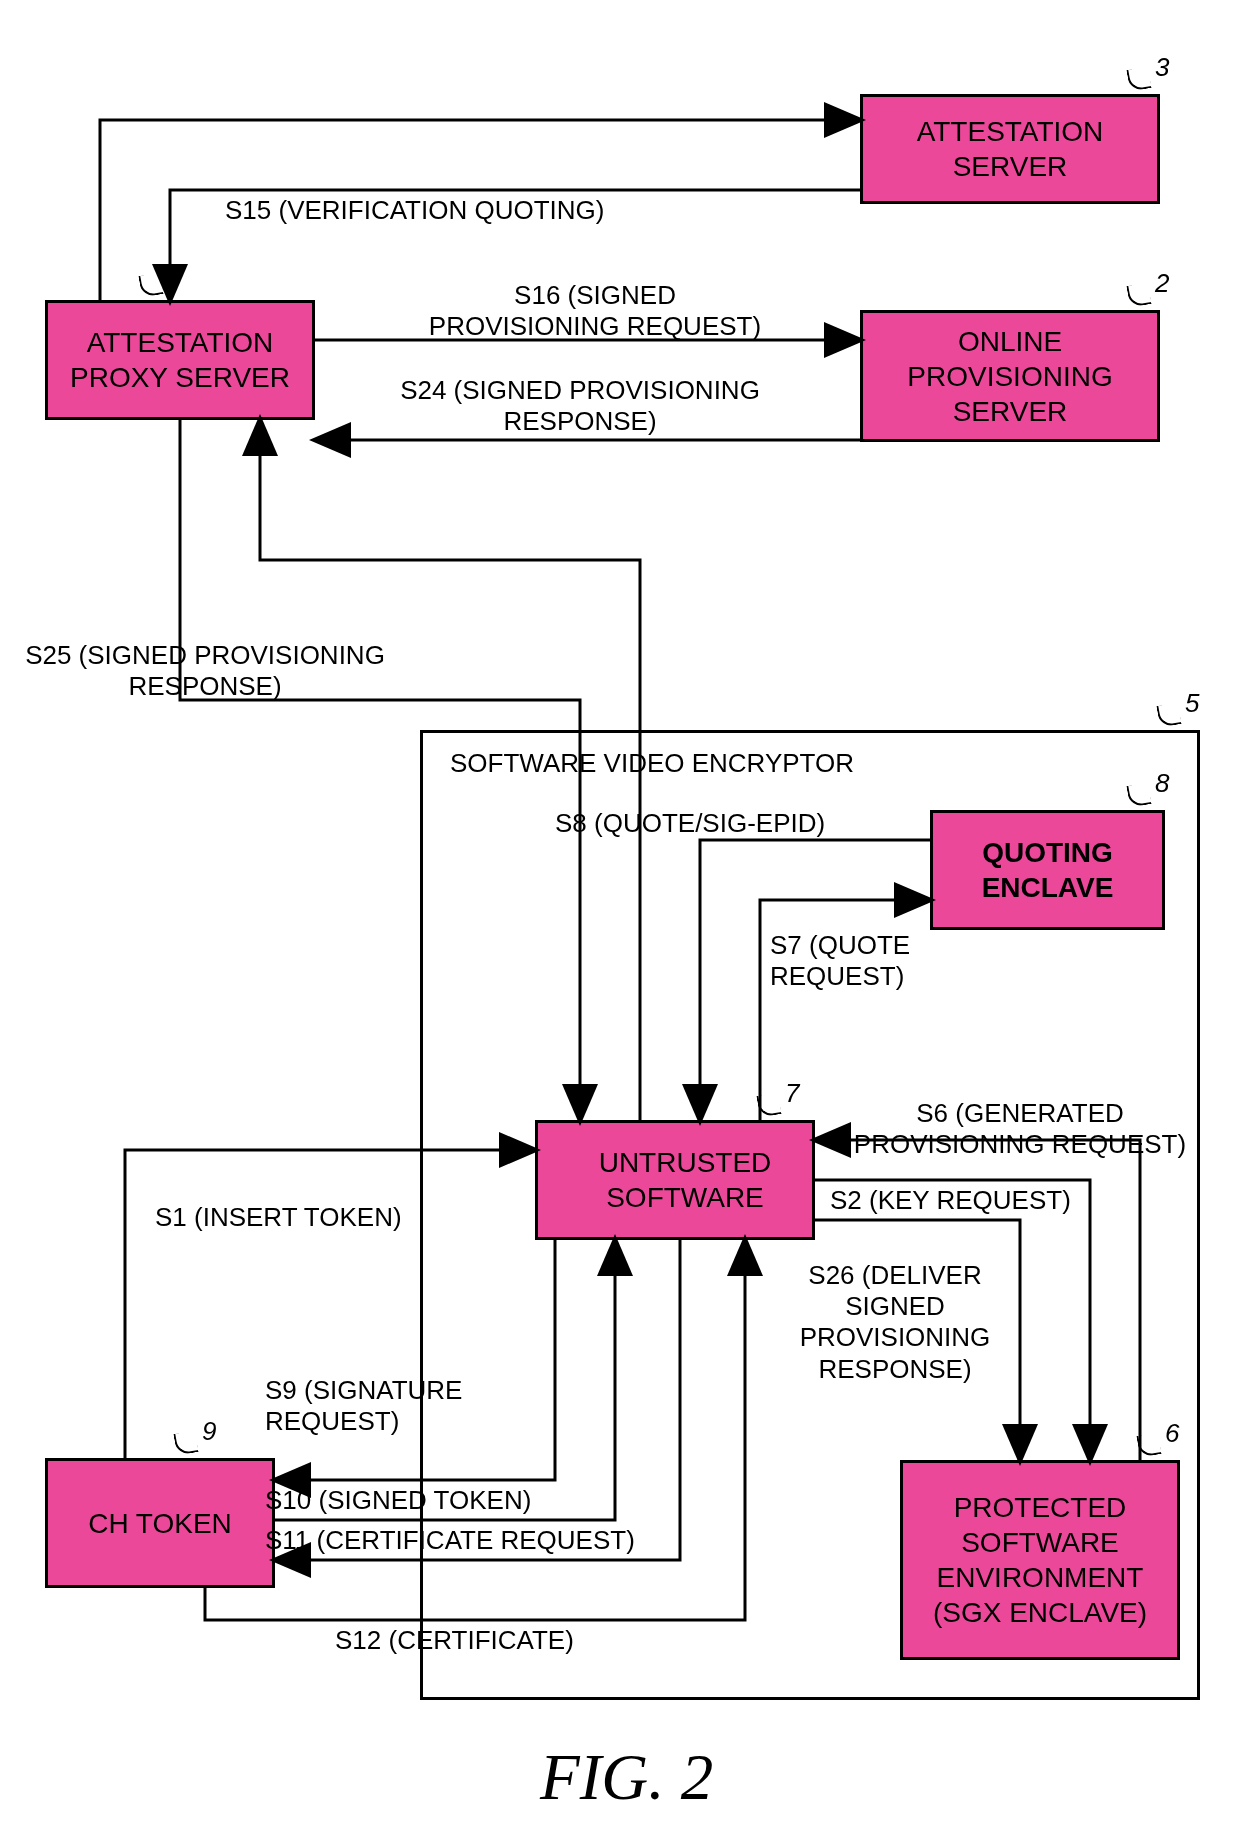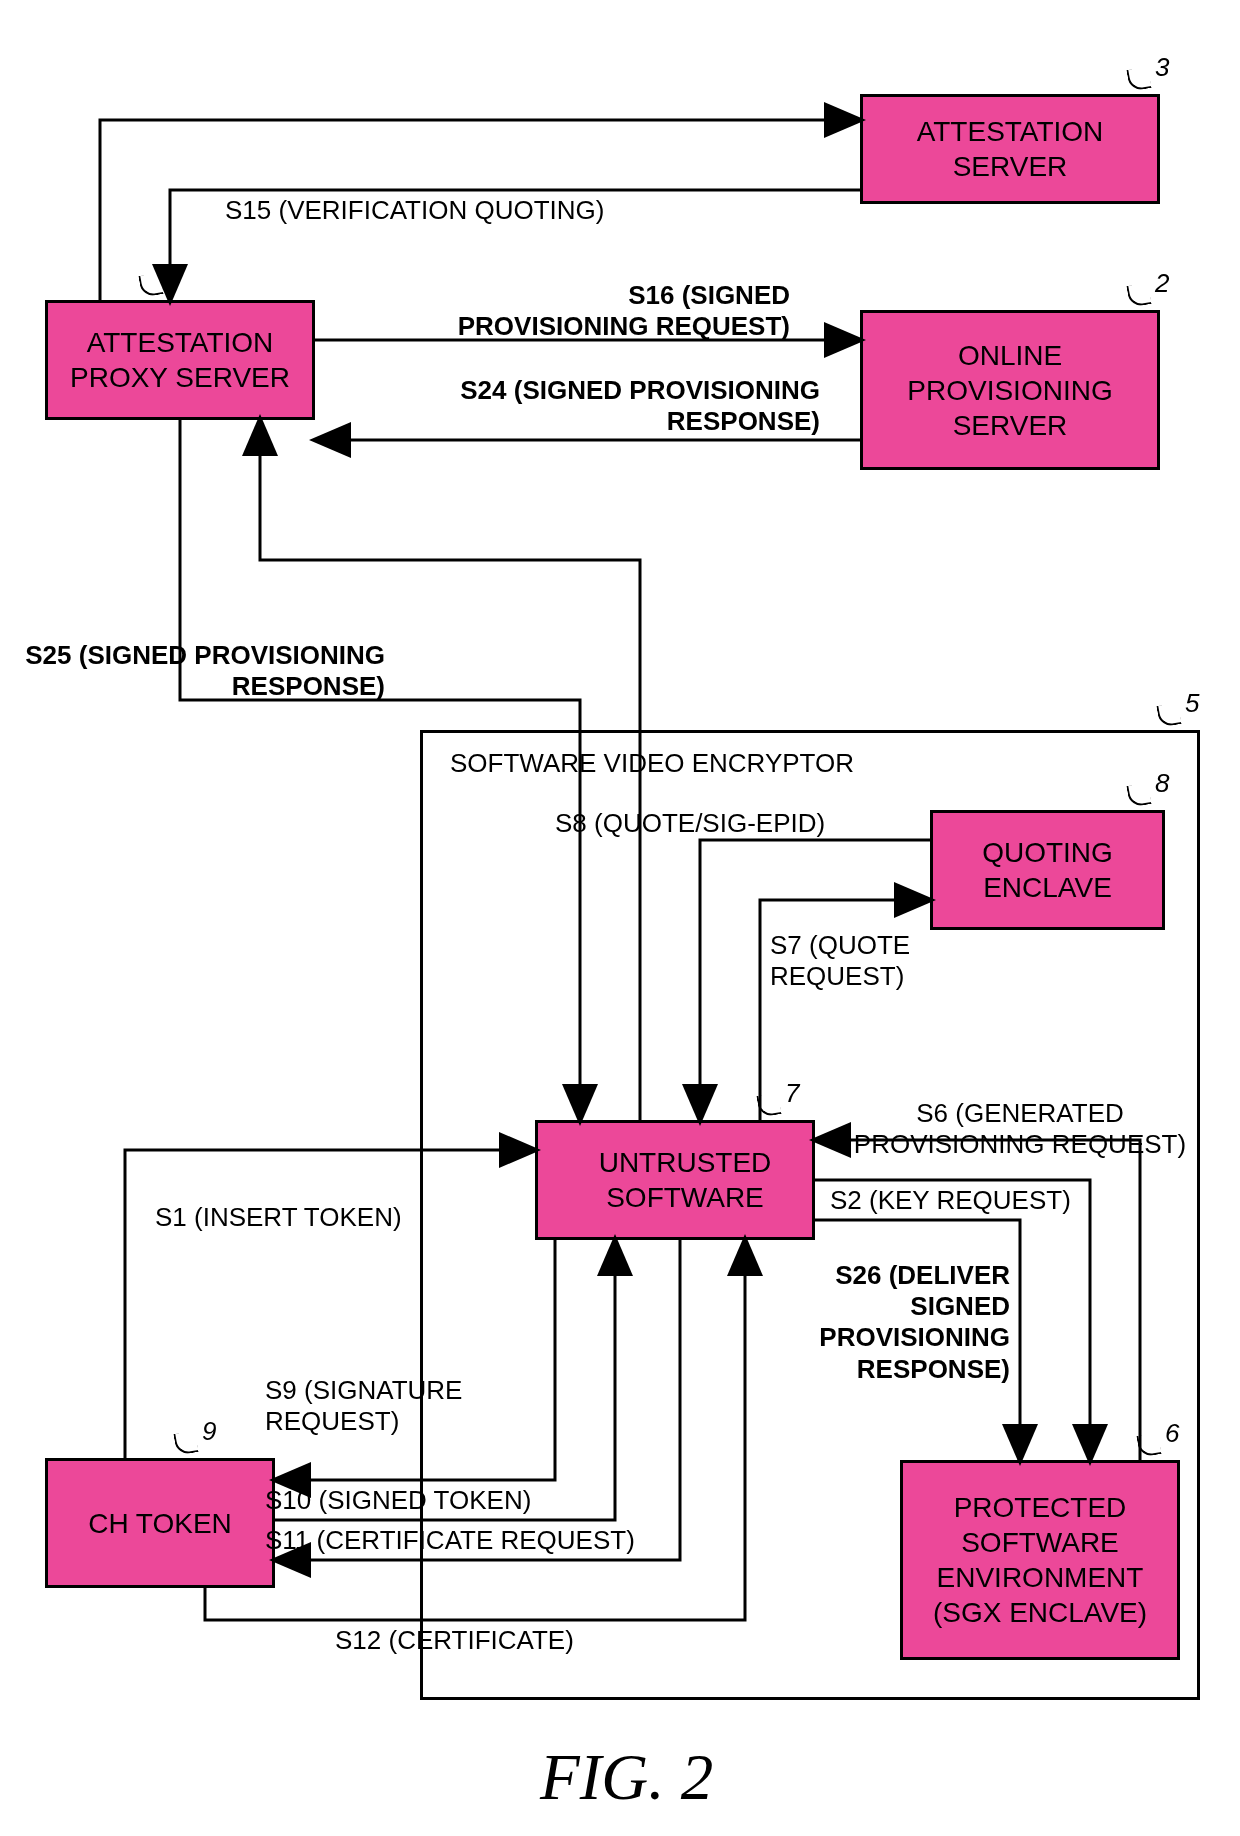--- a/index.html
+++ b/index.html
@@ -32,21 +32,21 @@
     border: 3px solid #000;
     background: transparent;
   }
   .label {
     position: absolute;
     font-size: 26px;
     line-height: 1.2;
     text-align: left;
     white-space: pre;
   }
-  .label.center { text-align: right; font-weight: bold; }
+  .label.center { text-align: center; }
   .tag {
     position: absolute;
     font-size: 26px;
     font-style: italic;
   }
   .tag-hook {
     position: absolute;
     width: 22px;
     height: 22px;
     border: 2.5px solid #000;
@@ -75,42 +75,42 @@
 
 <div class="canvas">
 
   <div class="box" style="left:860px; top:94px; width:300px; height:110px;">
     <span style="white-space:pre;">ATTESTATION
 SERVER</span>
   </div>
   <div class="tag-hook" style="left:1128px; top:68px;"></div>
   <div class="tag" style="left:1155px; top:52px;">3</div>
 
-  <div class="box" style="left:860px; top:310px; width:300px; height:160px;">
+  <div class="box" style="left:860px; top:310px; width:300px; height:132px;">
     <span style="white-space:pre;">ONLINE
 PROVISIONING
 SERVER</span>
   </div>
   <div class="tag-hook" style="left:1128px; top:284px;"></div>
   <div class="tag" style="left:1155px; top:268px;">2</div>
 
   <div class="box" style="left:45px; top:300px; width:270px; height:120px;">
     <span style="white-space:pre;">ATTESTATION
 PROXY SERVER</span>
   </div>
   <div class="tag-hook" style="left:140px; top:274px;"></div>
   <div class="tag" style="left:167px; top:258px;">4</div>
 
   <div class="container-box" style="left:420px; top:730px; width:780px; height:970px;"></div>
   <div class="label" style="left:450px; top:748px;">SOFTWARE VIDEO ENCRYPTOR</div>
   <div class="tag-hook" style="left:1158px; top:704px;"></div>
   <div class="tag" style="left:1185px; top:688px;">5</div>
 
   <div class="box" style="left:930px; top:810px; width:235px; height:120px;">
-    <span style="white-space:pre;">QUOTING
+    <span style="white-space:pre;font-weight:bold;">QUOTING
 ENCLAVE</span>
   </div>
   <div class="tag-hook" style="left:1128px; top:784px;"></div>
   <div class="tag" style="left:1155px; top:768px;">8</div>
 
   <div class="box" style="left:535px; top:1120px; width:280px; height:120px;padding-left:28px;">
     <span style="white-space:pre;">UNTRUSTED
 SOFTWARE</span>
   </div>
   <div class="tag-hook" style="left:758px; top:1094px;"></div>

